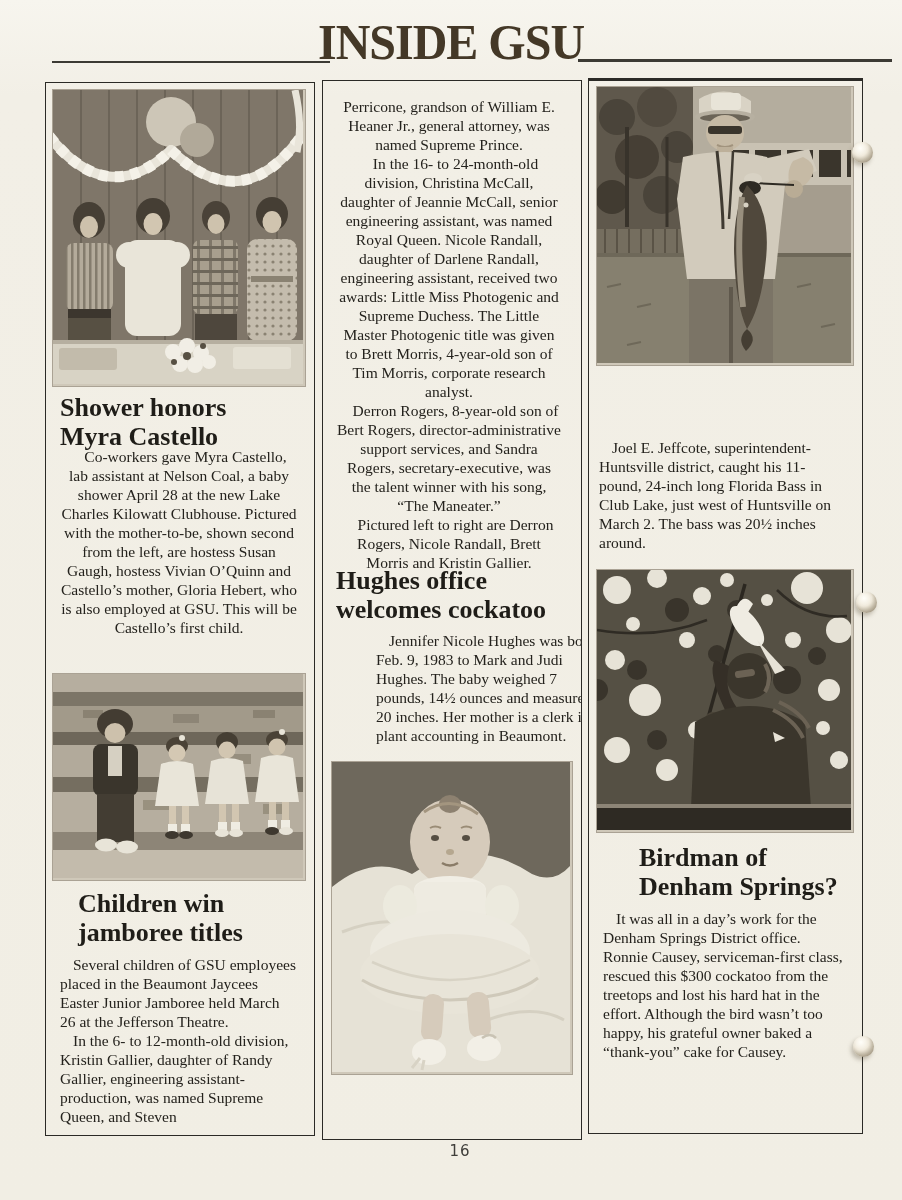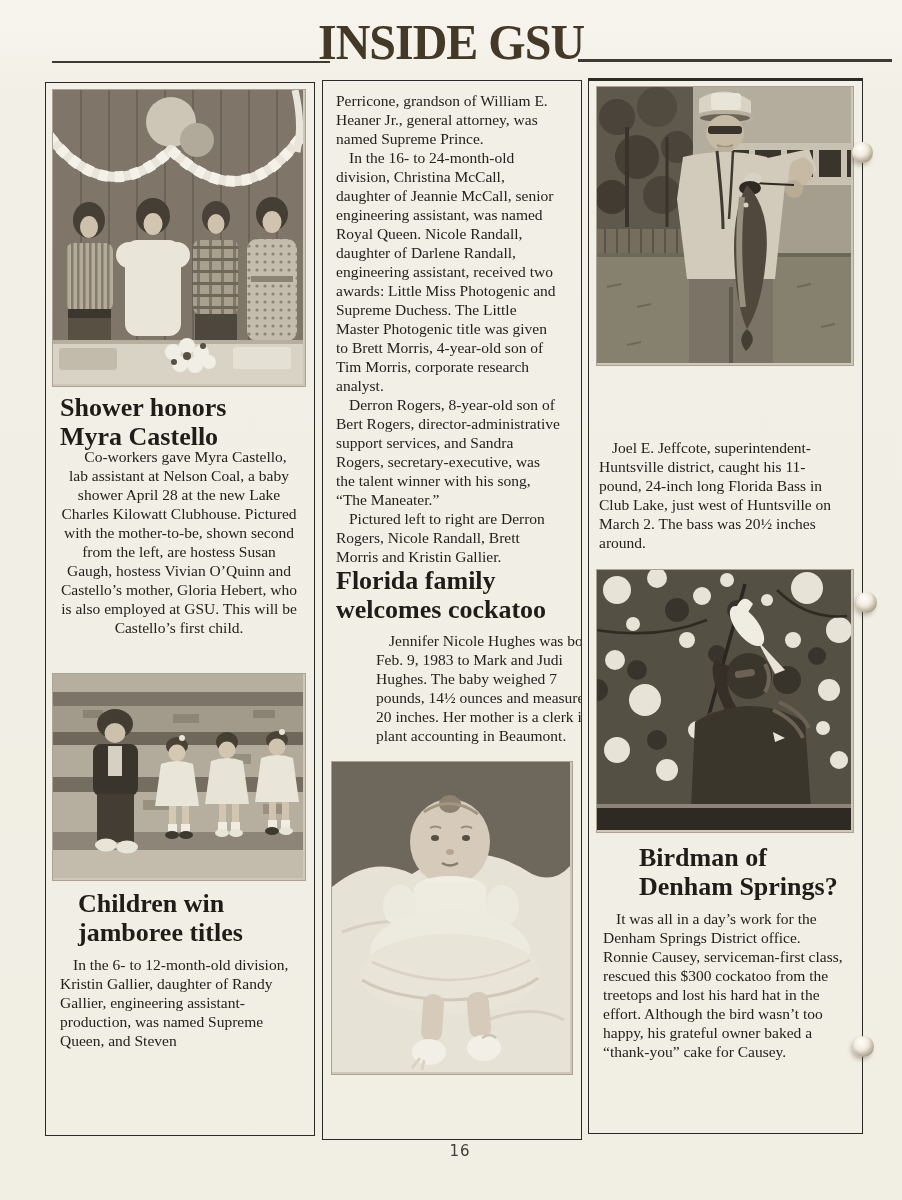--- a/index.html
+++ b/index.html
@@ -199,34 +199,35 @@
       <ellipse cx="219" cy="157" rx="7" ry="4" fill="#3e382f"></ellipse>
         <ellipse cx="233" cy="157" rx="7" ry="4" fill="#e8e4d8"></ellipse>
     </svg>
   </div>
 
   <h2 style="left:32px;top:806px;">
     <span>Children win</span><br>
     <span>jamboree titles</span>
   </h2>
   <div class="body-text" style="left:14px;top:872px;width:238px;">
+    <p class="indent">Several children of GSU employees placed in the Beaumont Jaycees Easter Junior Jamboree held March 26 at the Jefferson Theatre.</p>
     <p class="indent">In the 6- to 12-month-old division, Kristin Gallier, daughter of Randy Gallier, engineering assistant-production, was named Supreme Queen, and Steven</p>
   </div>
 </div>
 
 <div class="col col-mid">
-  <div class="body-text" style="left:13px;top:10px;width:226px;">
+  <div class="body-text" style="left:13px;top:16px;width:226px;text-align:center;">
     <p>Perricone, grandson of William E. Heaner Jr., general attorney, was named Supreme Prince.</p>
     <p class="indent">In the 16- to 24-month-old division, Christina McCall, daughter of Jeannie McCall, senior engineering assistant, was named Royal Queen. Nicole Randall, daughter of Darlene Randall, engineering assistant, received two awards: Little Miss Photogenic and Supreme Duchess. The Little Master Photogenic title was given to Brett Morris, 4-year-old son of Tim Morris, corporate research analyst.</p>
     <p class="indent">Derron Rogers, 8-year-old son of Bert Rogers, director-administrative support services, and Sandra Rogers, secretary-executive, was the talent winner with his song, “The Maneater.”</p>
     <p class="indent">Pictured left to right are Derron Rogers, Nicole Randall, Brett Morris and Kristin Gallier.</p>
   </div>
 
   <h2 style="left:13px;top:485px;">
-    <span>Florida family</span><br>
+    <span>Hughes office</span><br>
     <span>welcomes cockatoo</span>
   </h2>
   <div class="body-text" style="left:13px;top:550px;width:226px;margin-left:40px;">
     <p class="indent">Jennifer Nicole Hughes was born Feb. 9, 1983 to Mark and Judi Hughes. The baby weighed 7 pounds, 14½ ounces and measured 20 inches. Her mother is a clerk in plant accounting in Beaumont.</p>
   </div>
 
   <div class="photo" style="left:8px;top:680px;width:240px;height:312px;">
     <svg width="238" height="310" viewBox="0 0 238 310">
       <rect width="238" height="310" fill="#6e685c"></rect>
       <path d="M0,125 Q40,92 80,112 Q140,72 200,112 Q222,122 238,104 L238,310 L0,310 Z" fill="#e6e2d6"></path>

